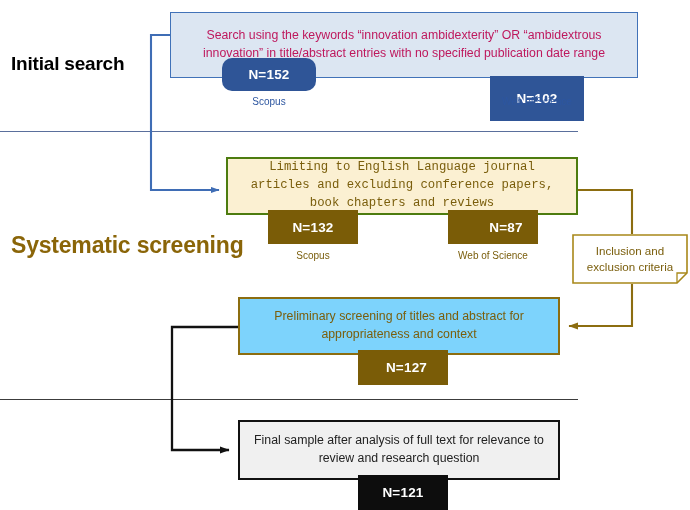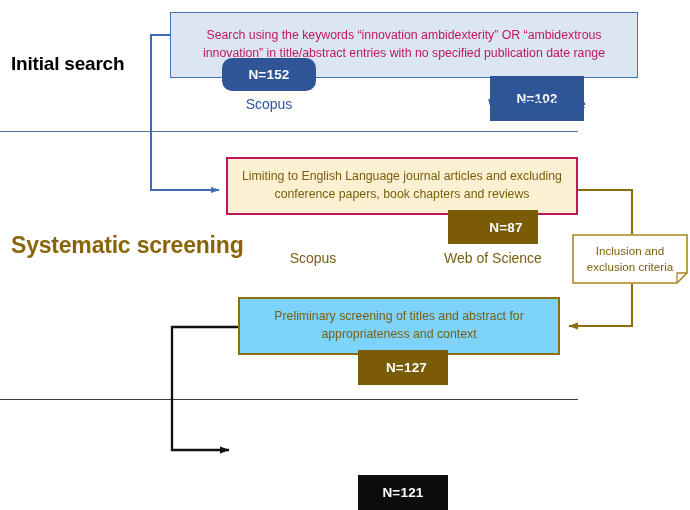--- a/index.html
+++ b/index.html
@@ -37,22 +37,22 @@
     line-height:1.45;
     padding:4px 10px;
   }
   #box-search{
     left:170px;top:12px;width:468px;height:66px;
     background:#dce6f2;border:1.6px solid #4172b8;
     color:#be185d;font-size:12.3px;
   }
   #box-limiting{
     left:226px;top:157px;width:352px;height:58px;
-    background:#fbf0d2;border:2px solid #be185d;
-    color:#7a5e0c;font-size:12.3px;
+    background:#fbf0d2;border:2px solid #4d7c0f;
+    color:#7a5e0c;font-size:12.3px;font-family:Liberation Mono, monospace;
   }
   #box-prelim{
     left:238px;top:297px;width:322px;height:58px;
     background:#7dd3fc;border:2px solid #8c6d10;
     color:#7a5e0c;font-size:12.3px;
   }
   #box-final{
     left:238px;top:420px;width:322px;height:60px;
     background:#f0f0f0;border:2.2px solid #111111;
     color:#222222;font-size:12.3px;
@@ -71,21 +71,21 @@
   .n-black{background:#0d0d0d;}
   #chip-152{left:222px;top:58px;width:94px;height:33px;border-radius:10px;}
   #chip-102{left:490px;top:58px;width:94px;height:45px;margin-top:18px;}
   #chip-132{left:268px;top:210px;width:90px;height:34px;}
   #chip-87{left:448px;top:210px;width:90px;height:34px;padding-left:26px;}
   #chip-127{left:358px;top:350px;width:90px;height:35px;padding-left:7px;}
   #chip-121{left:358px;top:475px;width:90px;height:35px;text-align:right;}
 
   
   .src-cap{
-    position:absolute;text-align:center;white-space:nowrap;font-size:14px;
+    position:absolute;text-align:center;white-space:nowrap;font-size:10px;
   }
   .cap-blue{color:#2d56a0;}
   .cap-brown{color:#7a5e0c;}
   #cap-scopus1{left:222px;top:96px;width:94px;}
   #cap-wos1{left:472px;top:96px;width:130px;}
   #cap-scopus2{left:268px;top:250px;width:90px;}
   #cap-wos2{left:428px;top:250px;width:130px;}
 
   
   #note-criteria{
@@ -147,20 +147,23 @@
     <span>N=102</span>
   </div>
 
   <div class="src-cap cap-blue" id="cap-scopus1">Scopus</div>
   <div class="src-cap cap-blue" id="cap-wos1">Web of Science</div>
 
   <div class="mainbox" id="box-limiting">
     <span>Limiting to English Language journal articles and excluding conference papers, book chapters and reviews</span>
   </div>
 
+  <div class="nchip n-brown" id="chip-132">
+    <span>N=132</span>
+  </div>
   <div class="nchip n-brown" id="chip-87">
     <span>N=87</span>
   </div>
 
   <div class="src-cap cap-brown" id="cap-scopus2">Scopus</div>
   <div class="src-cap cap-brown" id="cap-wos2">Web of Science</div>
 
   <div id="note-criteria">
     <svg width="116" height="50" viewBox="0 0 116 50">
       <path d="M1,1 L115,1 L115,39 L105,49 L1,49 Z" fill="#ffffff" stroke="#a8881a" stroke-width="1.6" stroke-linejoin="miter"></path>
@@ -170,18 +173,21 @@
   </div>
 
   <div class="mainbox" id="box-prelim">
     <span>Preliminary screening of titles and abstract for appropriateness and context</span>
   </div>
 
   <div class="nchip n-brown" id="chip-127">
     <span>N=127</span>
   </div>
 
+  <div class="mainbox" id="box-final">
+    <span>Final sample after analysis of full text for relevance to review and research question</span>
+  </div>
 
   <div class="nchip n-black" id="chip-121">
     <span>N=121</span>
   </div>
 
 </div>
 
 </body></html>

